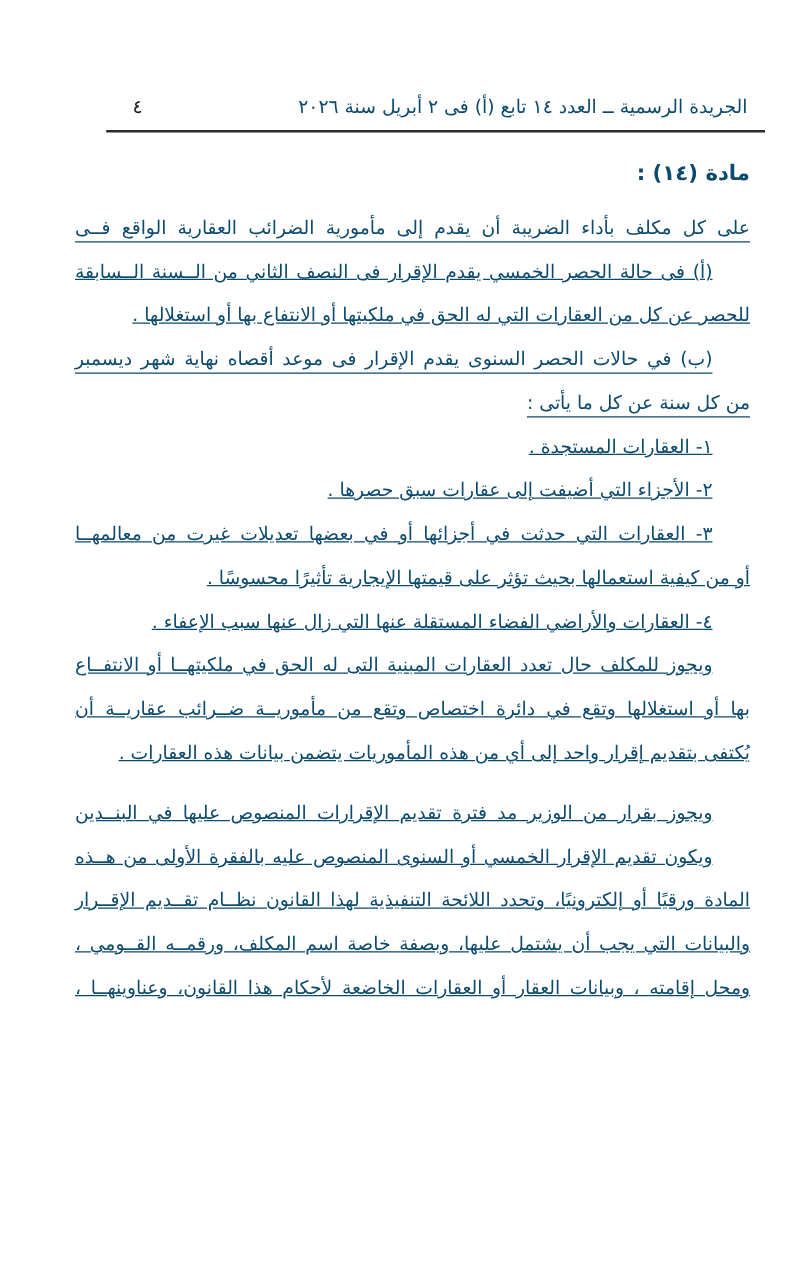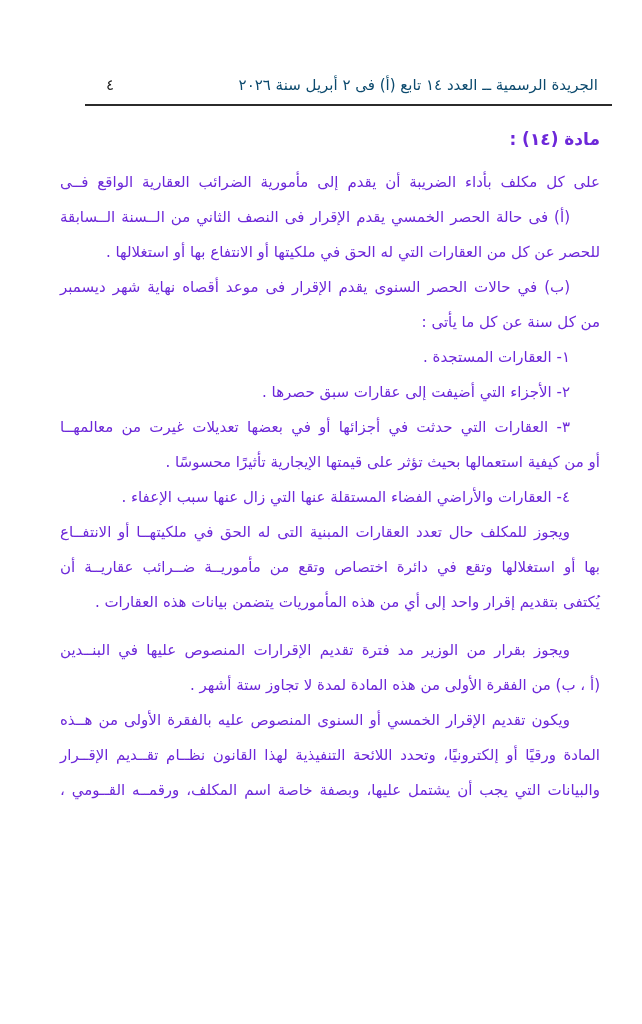--- a/index.html
+++ b/index.html
@@ -50,35 +50,36 @@
   }
   
   .article-body {
     position: absolute;
     top: 122px;
     left: 60px;
     right: 42px;
     direction: rtl;
     font-size: 15px;
     line-height: 35px;
-    color: #6d28d9;
+    color: #0c4a6e;
   }
   .article-title {
     font-weight: bold;
     font-size: 17px;
     line-height: 35px;
     margin-bottom: 8px;
     text-align: right;
   }
   .para { margin: 0; }
   .para.gap { margin-top: 13px; }
   .line {
     text-align: justify;
     text-align-last: justify;
     white-space: normal;
+    text-decoration: underline;
   }
   .line.last { text-align-last: right; }
   .line.single { text-align-last: right; }
   .line.ind { text-indent: 30px; }
   .para.u .line {
     text-decoration-thickness: 1px;
     text-underline-offset: 6px;
     text-decoration-skip-ink: none;
   }
 </style>
@@ -121,22 +122,22 @@
       <div class="para">
         <div class="line single ind">٤- العقارات والأراضي الفضاء المستقلة عنها التي زال عنها سبب الإعفاء .</div>
       </div>
       <div class="para">
         <div class="line full ind">ويجوز للمكلف حال تعدد العقارات المبنية التى له الحق في ملكيتهــا أو الانتفــاع</div>
         <div class="line full">بها أو استغلالها وتقع في دائرة اختصاص وتقع من مأموريــة ضــرائب عقاريــة أن</div>
         <div class="line last">يُكتفى بتقديم إقرار واحد إلى أي من هذه المأموريات يتضمن بيانات هذه العقارات .</div>
       </div>
       <div class="para gap">
         <div class="line full ind">ويجوز بقرار من الوزير مد فترة تقديم الإقرارات المنصوص عليها في البنــدين</div>
-        <div class="line last">(أ ، ب) من الفقرة الأولى من هذه المادة لمدة لا تجاوز ستة أشهر .</div>
       </div>
       <div class="para">
         <div class="line full ind">ويكون تقديم الإقرار الخمسي أو السنوى المنصوص عليه بالفقرة الأولى من هــذه</div>
         <div class="line full">المادة ورقيًا أو إلكترونيًا، وتحدد اللائحة التنفيذية لهذا القانون نظــام تقــديم الإقــرار</div>
         <div class="line full">والبيانات التي يجب أن يشتمل عليها، وبصفة خاصة اسم المكلف، ورقمــه القــومي ،</div>
+        <div class="line full">ومحل إقامته ، وبيانات العقار أو العقارات الخاضعة لأحكام هذا القانون، وعناوينهــا ،</div>
       </div>
     </div>
 
 </div>
 
 </body></html>

